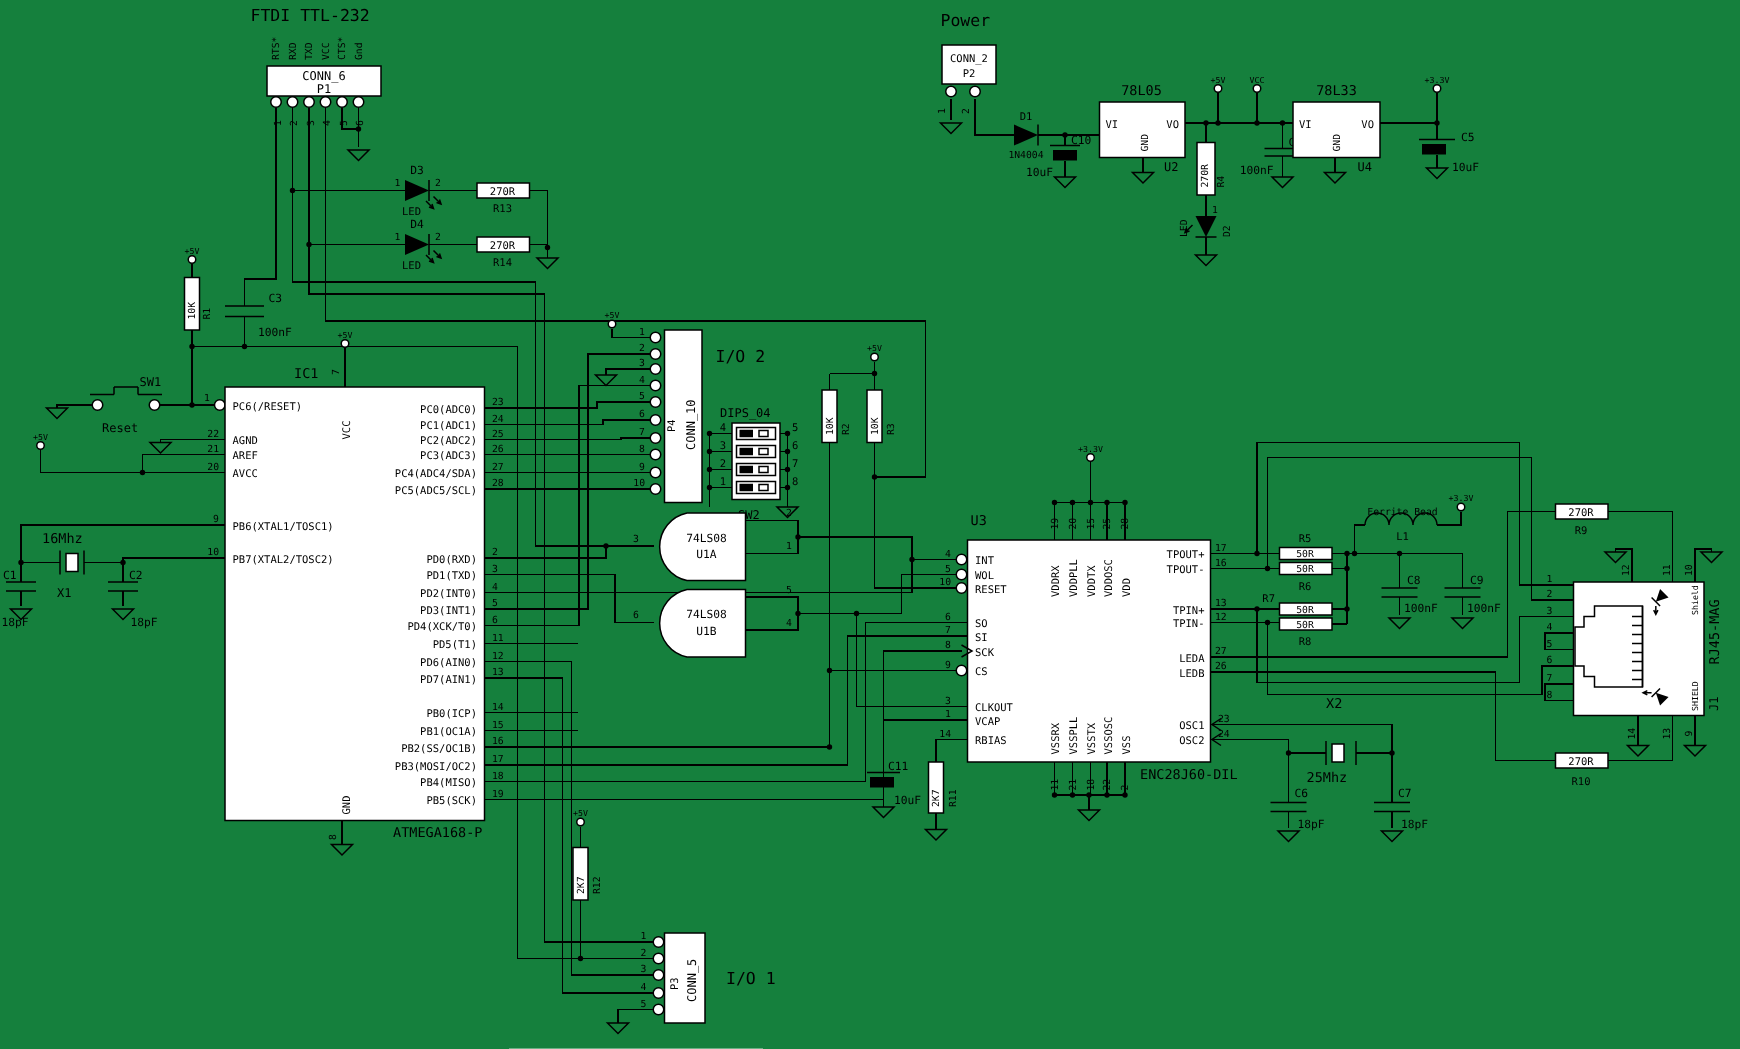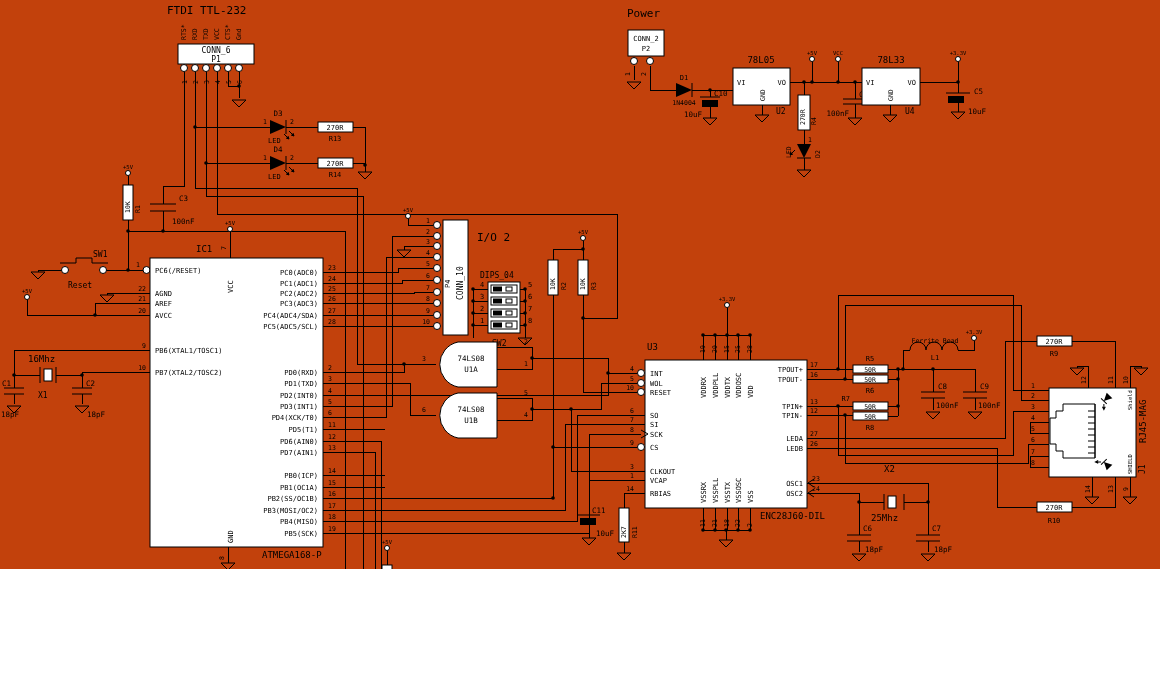--- a/index.html
+++ b/index.html
@@ -1,16 +1,16 @@
 <!DOCTYPE html>
 <html><head>
 <meta charset="utf-8">
 <style>
   html,body{margin:0;padding:0;background:#fff;}
-  #stage{width:1160px;height:569px;background:#c2410c;}
+  #stage{width:1160px;height:699px;background:#15803d;}
   svg{display:block;}
   svg text{font-family:"DejaVu Sans Mono","Liberation Mono",monospace;fill:#000;}
   .w{stroke:#000;stroke-width:1;fill:none;}
   .crisp{shape-rendering:crispEdges;}
   .bx{stroke:#000;stroke-width:1;fill:#fff;}
   .blk{fill:#000;stroke:none;}
   .dot{fill:#000;stroke:none;}
   .pinc{stroke:#000;stroke-width:1;fill:#fff;}
   .f5{font-size:5.5px;}.f6{font-size:6.5px;}.f7{font-size:7px;}.f75{font-size:7.5px;}
   .f8{font-size:8px;}.f9{font-size:9px;}.f11{font-size:11px;}

